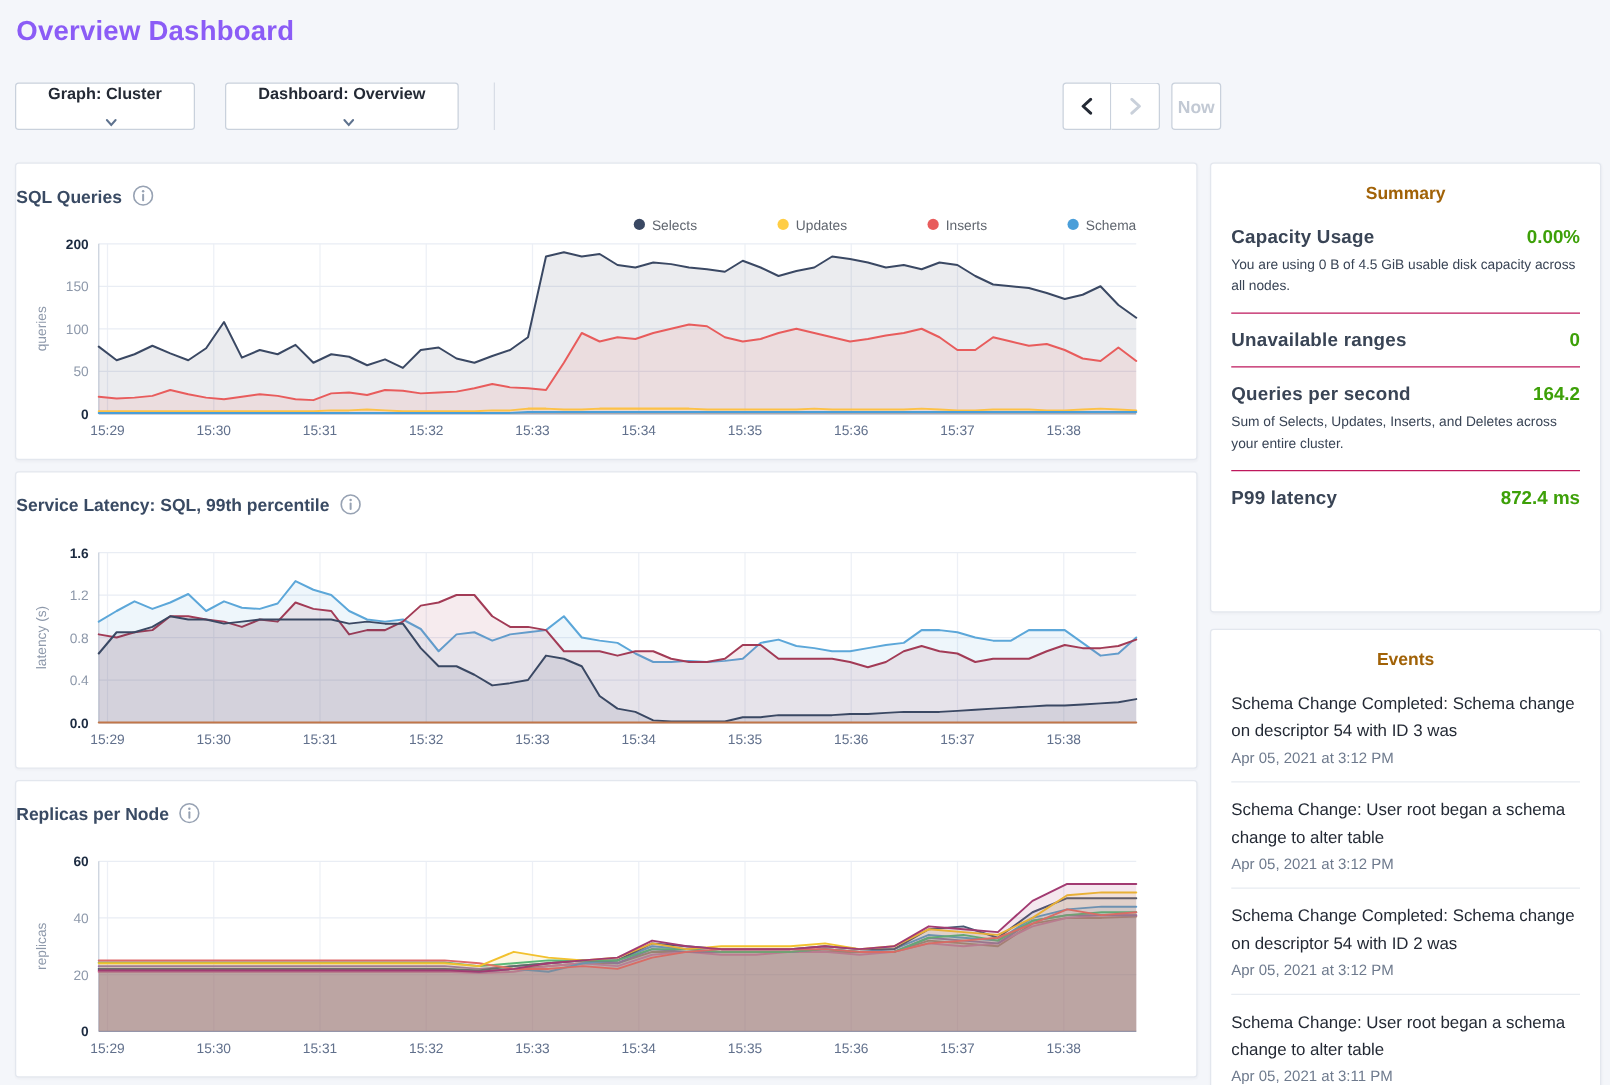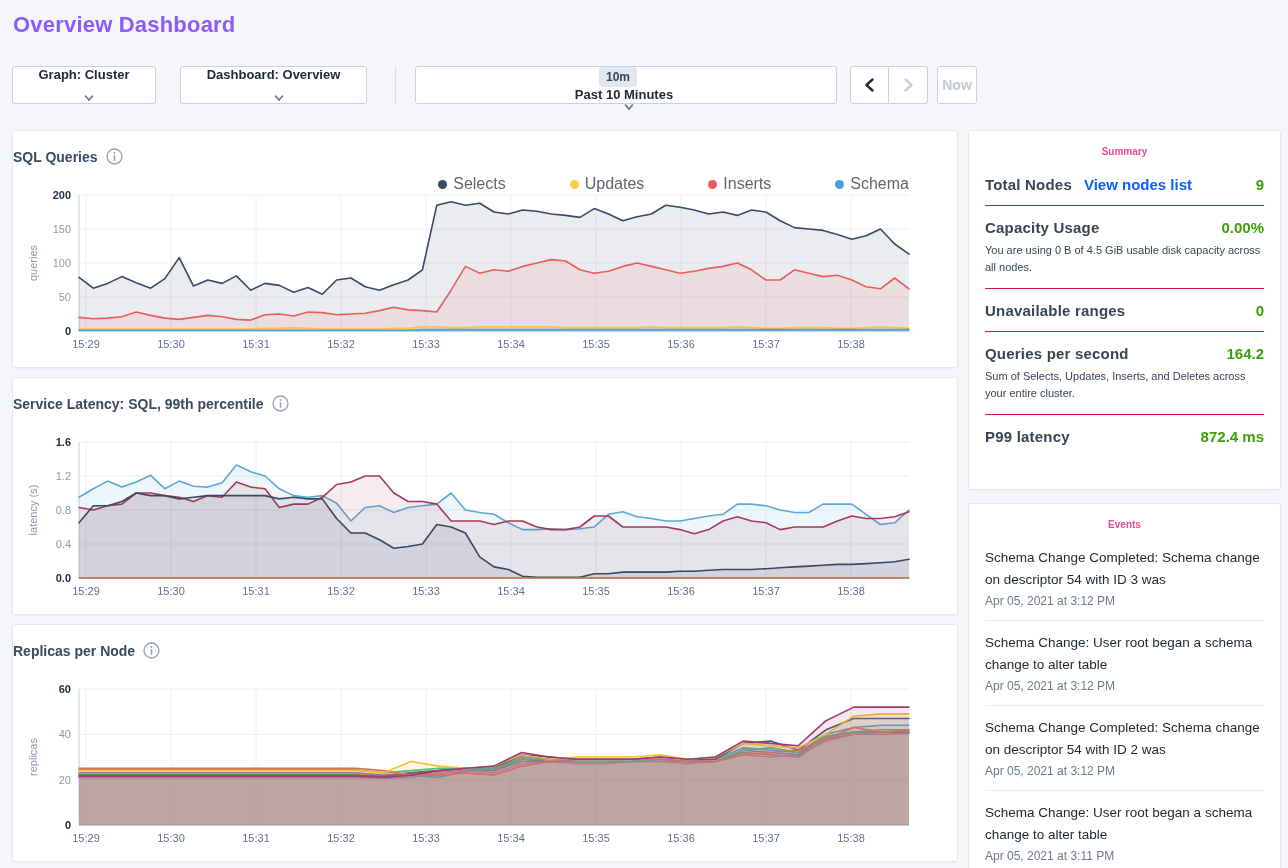--- a/index.html
+++ b/index.html
@@ -56,28 +56,28 @@
   .chart-title-row {
     position:absolute; top:17px; left:0; width:100%;
     display:flex; align-items:center; justify-content:flex-start; gap:8px;
   }
   .chart-title { font-size:14px; font-weight:700; color:#394A63; }
   .info-icon { width:17px; height:17px; cursor:pointer; }
   .legend {
     position:absolute; top:44px; right:48px;
     display:flex; gap:26px; align-items:center;
   }
-  .legend-item { display:flex; align-items:center; gap:6px; font-size:16px; color:#60666F;padding-left:38px; }
+  .legend-item { display:flex; align-items:flex-start; gap:6px; font-size:11px; color:#60666F;padding-left:38px; }
   .legend-dot { width:9px; height:9px; border-radius:50%; }
   .chart-svg-host { position:absolute; left:0; top:48px; width:944px; height:184px; }
   
   .side-panel { left:968px; width:313px; }
   #summary-panel { top:130px; height:360px; }
   #events-panel  { top:503px; height:380px; }
-  .side-title { text-align:center; font-size:10px; font-weight:700; color:#ec4899; padding:15px 0 6px; }
+  .side-title { text-align:center; font-size:14px; font-weight:700; color:#a16207; padding:15px 0 6px; }
   .sum-body { padding:0 16px; }
   .sum-row { border-top:1px solid #be185d; padding:13px 0 12px; }
   .sum-row:first-child { border-top:none; }
   .sum-line { display:flex; align-items:baseline; }
   .sum-label { font-size:15px; font-weight:700; color:#394455; letter-spacing:.2px; }
   .sum-link { font-size:15px; font-weight:700; color:#0B5FFF; margin-left:12px; cursor:pointer; }
   .sum-value { margin-left:auto; font-size:15px; font-weight:700; color:#3DA008; }
   .sum-desc { font-size:11px; color:#394455; line-height:1.55; margin-top:6px; }
   .ev-body { padding:0 16px; }
   .ev-item { border-bottom:1px solid #E8ECF1; padding:11px 0 12px; }
@@ -97,27 +97,20 @@
         <polyline points="1.5,3 5,7 8.5,3" fill="none" stroke="#5F738F" stroke-width="1.6" stroke-linecap="round"></polyline>
       </svg>
   </div>
   <div class="ctl dd dd-dash">
     <span>Dashboard: Overview</span>
     <svg class="chev" viewBox="0 0 10 10">
         <polyline points="1.5,3 5,7 8.5,3" fill="none" stroke="#5F738F" stroke-width="1.6" stroke-linecap="round"></polyline>
       </svg>
   </div>
   <div class="vdiv"></div>
-  <div class="ctl time-sel">
-    <span class="time-badge">10m</span>
-    <span class="time-label">Past 10 Minutes</span>
-    <svg class="chev" viewBox="0 0 10 10">
-        <polyline points="1.5,3 5,7 8.5,3" fill="none" stroke="#5F738F" stroke-width="1.6" stroke-linecap="round"></polyline>
-      </svg>
-  </div>
   <div class="nav-group">
     <div class="nav-btn prev">
       <svg width="11" height="14" viewBox="0 0 11 14">
           <polyline points="8.5,1.5 2.5,7 8.5,12.5" fill="none" stroke="#242A35" stroke-width="2.4" stroke-linecap="round" stroke-linejoin="round"></polyline>
         </svg>
     </div>
     <div class="nav-btn next">
       <svg width="11" height="14" viewBox="0 0 11 14">
           <polyline points="2.5,1.5 8.5,7 2.5,12.5" fill="none" stroke="#C9D0DA" stroke-width="2.4" stroke-linecap="round" stroke-linejoin="round"></polyline>
         </svg>
@@ -311,27 +304,20 @@
         <polygon points="66.0,103.3 93.7,103.3 121.3,103.3 149.0,103.3 176.7,103.3 204.3,103.3 232.0,103.3 259.7,103.3 287.3,103.3 315.0,103.3 342.7,103.3 370.3,104.4 398.0,102.1 425.7,97.6 453.3,95.3 481.0,93.1 508.7,79.5 536.3,84.0 564.0,86.3 591.7,86.3 619.3,86.3 647.0,84.0 674.7,86.3 702.3,84.0 730.0,68.1 757.7,70.4 785.3,72.7 813.0,47.7 840.7,34.1 868.3,34.1 896.0,34.1 896,152 66,152" fill="#A23B72" fill-opacity="0.12" stroke="none"></polygon>
         <polyline points="66.0,103.3 93.7,103.3 121.3,103.3 149.0,103.3 176.7,103.3 204.3,103.3 232.0,103.3 259.7,103.3 287.3,103.3 315.0,103.3 342.7,103.3 370.3,104.4 398.0,102.1 425.7,97.6 453.3,95.3 481.0,93.1 508.7,79.5 536.3,84.0 564.0,86.3 591.7,86.3 619.3,86.3 647.0,84.0 674.7,86.3 702.3,84.0 730.0,68.1 757.7,70.4 785.3,72.7 813.0,47.7 840.7,34.1 868.3,34.1 896.0,34.1" fill="none" stroke="#A23B72" stroke-width="1.6" stroke-linejoin="round" stroke-linecap="round"></polyline>
       </svg></div>
 </div>
 
 <div class="panel side-panel" id="summary-panel">
   <div class="side-title">Summary</div>
   <div class="sum-body">
     <div class="sum-row">
       <div class="sum-line">
-        <span class="sum-label">Total Nodes</span>
-        <span class="sum-link">View nodes list</span>
-        <span class="sum-value">9</span>
-      </div>
-    </div>
-    <div class="sum-row">
-      <div class="sum-line">
         <span class="sum-label">Capacity Usage</span>
         <span class="sum-value">0.00%</span>
       </div>
       <div class="sum-desc">You are using 0 B of 4.5 GiB usable disk capacity across all nodes.</div>
     </div>
     <div class="sum-row">
       <div class="sum-line">
         <span class="sum-label">Unavailable ranges</span>
         <span class="sum-value">0</span>
       </div>

